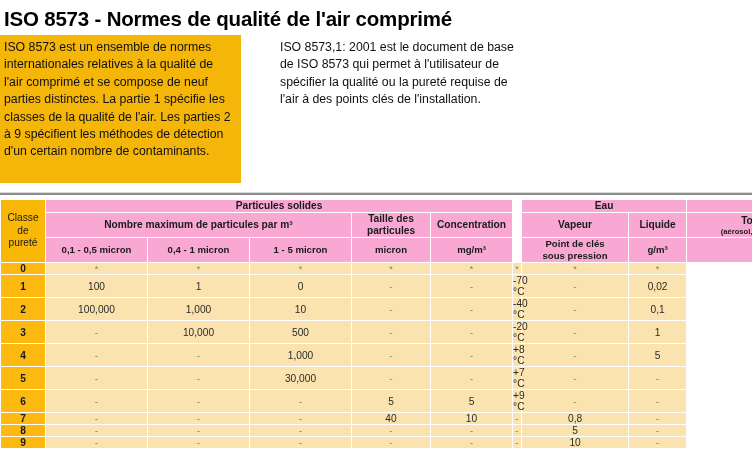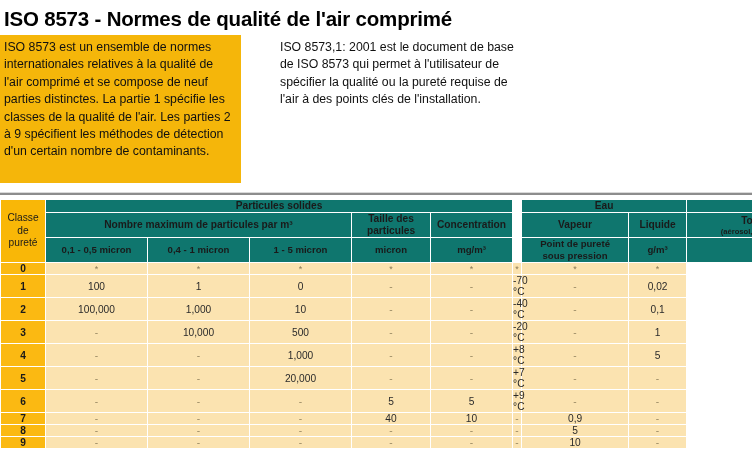--- a/index.html
+++ b/index.html
@@ -88,21 +88,21 @@
   }
   table.iso th, table.iso td {
     padding: 0;
     margin: 0;
     text-align: center;
     vertical-align: middle;
     font-size: 10.2px;
   }
   
   .hd {
-    background: #0f766e;
+    background: #f9a8d4;
     color: #1a1a1a;
     font-weight: bold;
     line-height: 12px;
     padding: 3px 1px;
   }
   .hd.sub {
     font-size: 9.6px;
   }
   .hd-sm {
     display: block;
@@ -196,21 +196,21 @@
           <span class="hd-sm">(aérosol, liquide et vapeur)</span>
         </th>
       </tr>
       <tr>
         <th class="hd sub">0,1 - 0,5 micron</th>
         <th class="hd sub">0,4 - 1 micron</th>
         <th class="hd sub">1 - 5 micron</th>
         <th class="hd sub">micron</th>
         <th class="hd sub">mg/m³</th>
         <th class="hd sub">
-          <span>Point de pureté</span><br>
+          <span>Point de clés</span><br>
           <span>sous pression</span>
         </th>
         <th class="hd sub">g/m³</th>
         <th class="hd sub">mg/m³</th>
       </tr>
     </thead>
     <tbody>
       <tr>
         <td class="cls">0</td>
         <td class="dc star">*</td>
@@ -263,21 +263,21 @@
         <td class="dc dash">-</td>
         <td class="dc dash">-</td>
         <td class="dc">+8 °C</td>
         <td class="dc dash">-</td>
         <td class="dc">5</td>
       </tr>
       <tr>
         <td class="cls">5</td>
         <td class="dc dash">-</td>
         <td class="dc dash">-</td>
-        <td class="dc">20,000</td>
+        <td class="dc">30,000</td>
         <td class="dc dash">-</td>
         <td class="dc dash">-</td>
         <td class="dc">+7 °C</td>
         <td class="dc dash">-</td>
         <td class="dc dash">-</td>
       </tr>
       <tr>
         <td class="cls">6</td>
         <td class="dc dash">-</td>
         <td class="dc dash">-</td>
@@ -289,21 +289,21 @@
         <td class="dc dash">-</td>
       </tr>
       <tr>
         <td class="cls">7</td>
         <td class="dc dash">-</td>
         <td class="dc dash">-</td>
         <td class="dc dash">-</td>
         <td class="dc">40</td>
         <td class="dc">10</td>
         <td class="dc dash">-</td>
-        <td class="dc">0,9</td>
+        <td class="dc">0,8</td>
         <td class="dc dash">-</td>
       </tr>
       <tr>
         <td class="cls">8</td>
         <td class="dc dash">-</td>
         <td class="dc dash">-</td>
         <td class="dc dash">-</td>
         <td class="dc dash">-</td>
         <td class="dc dash">-</td>
         <td class="dc dash">-</td>

